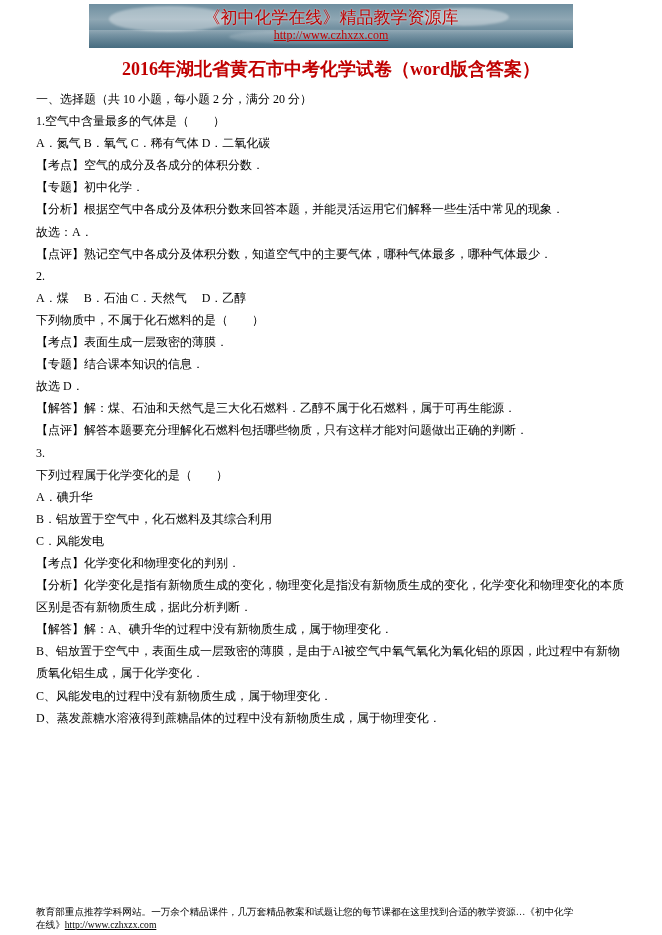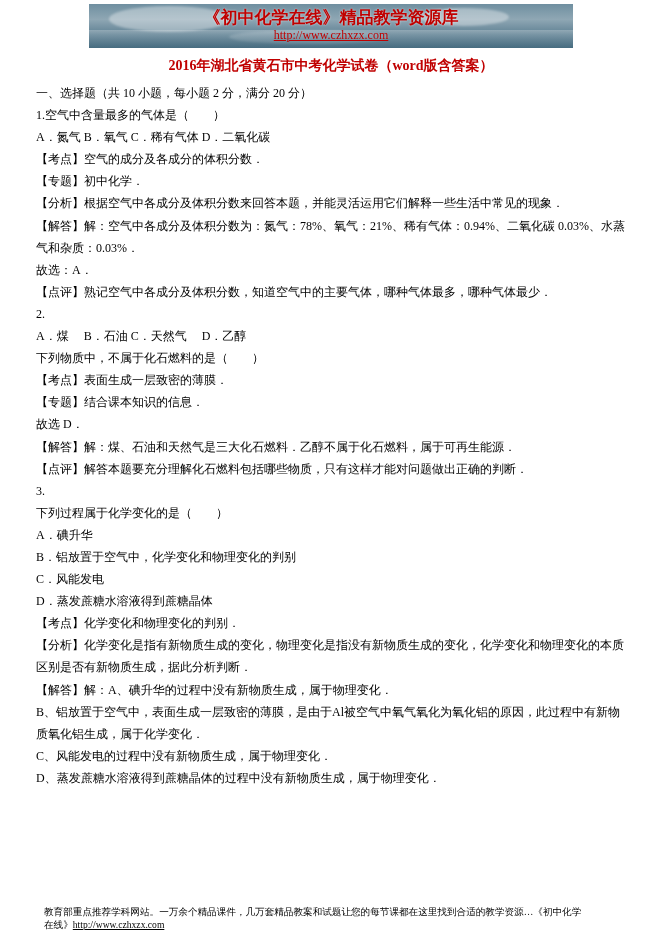--- a/index.html
+++ b/index.html
@@ -46,41 +46,41 @@
   }
   .banner .c1 { width: 120px; height: 26px; left: 20px; top: 2px; }
   .banner .c2 { width: 90px;  height: 18px; left: 330px; top: 4px; }
   .banner .c3 { width: 160px; height: 14px; left: 140px; top: 26px; background: rgba(255,255,255,0.22); }
   .banner-title {
     position: absolute;
     left: 0; right: 0;
     top: 2px;
     text-align: center;
     font-family: "Liberation Serif", serif;
-    font-weight: bold;
+    font-weight: normal;
     font-size: 17px;
     color: #c00000;
     letter-spacing: 0px;
     text-shadow: 0 0 2px rgba(255,255,255,0.7);
   }
   .banner-url {
     position: absolute;
     left: 0; right: 0;
     top: 24px;
     text-align: center;
     font-family: "Liberation Serif", serif;
     font-size: 12px;
     color: #c00000;
     text-decoration: underline;
   }
   
   .doc-title {
     text-align: center;
     font-weight: bold;
-    font-size: 14px;
+    font-size: 18px;
     color: #c00000;
     margin: 9px 0 7px 0;
     letter-spacing: 0px;
   }
   
   .content {
     font-size: 12px;
     line-height: 22.1px;
   }
   .content p {
@@ -90,21 +90,20 @@
   }
   
   .footer {
     position: absolute;
     left: 36px;
     right: 36px;
     bottom: 8px;
     font-size: 9.6px;
     line-height: 13px;
     color: #000000;
-    margin-left: 8px;
   }
   .footer .url {
     text-decoration: underline;
   }
 </style>
 </head>
 <body>
 
 <div class="page">
 
@@ -119,37 +118,35 @@
 
   <div class="doc-title">2016年湖北省黄石市中考化学试卷（word版含答案）</div>
 
   <div class="content">
     <p>一、选择题（共 10 小题，每小题 2 分，满分 20 分）</p>
     <p>1.空气中含量最多的气体是（　　）</p>
     <p>A．氮气 B．氧气 C．稀有气体 D．二氧化碳</p>
     <p>【考点】空气的成分及各成分的体积分数．</p>
     <p>【专题】初中化学．</p>
     <p>【分析】根据空气中各成分及体积分数来回答本题，并能灵活运用它们解释一些生活中常见的现象．</p>
-    <p>【解答】解：空气中各成分及体积分数为：氮气：78%、氧气：21%、稀有气体：0.94%、二氧化碳 0.03%、水蒸气和杂质：0.03%．</p>
     <p>故选：A．</p>
     <p>【点评】熟记空气中各成分及体积分数，知道空气中的主要气体，哪种气体最多，哪种气体最少．</p>
     <p>2.</p>
     <p>A．煤　 B．石油 C．天然气　 D．乙醇</p>
     <p>下列物质中，不属于化石燃料的是（　　）</p>
     <p>【考点】表面生成一层致密的薄膜．</p>
     <p>【专题】结合课本知识的信息．</p>
     <p>故选 D．</p>
     <p>【解答】解：煤、石油和天然气是三大化石燃料．乙醇不属于化石燃料，属于可再生能源．</p>
     <p>【点评】解答本题要充分理解化石燃料包括哪些物质，只有这样才能对问题做出正确的判断．</p>
     <p>3.</p>
     <p>下列过程属于化学变化的是（　　）</p>
     <p>A．碘升华</p>
-    <p>B．铝放置于空气中，化学变化和物理变化的判别</p>
+    <p>B．铝放置于空气中，化石燃料及其综合利用</p>
     <p>C．风能发电</p>
-    <p>D．蒸发蔗糖水溶液得到蔗糖晶体</p>
     <p>【考点】化学变化和物理变化的判别．</p>
     <p>【分析】化学变化是指有新物质生成的变化，物理变化是指没有新物质生成的变化，化学变化和物理变化的本质区别是否有新物质生成，据此分析判断．</p>
     <p>【解答】解：A、碘升华的过程中没有新物质生成，属于物理变化．</p>
     <p>B、铝放置于空气中，表面生成一层致密的薄膜，是由于Al被空气中氧气氧化为氧化铝的原因，此过程中有新物质氧化铝生成，属于化学变化．</p>
     <p>C、风能发电的过程中没有新物质生成，属于物理变化．</p>
     <p>D、蒸发蔗糖水溶液得到蔗糖晶体的过程中没有新物质生成，属于物理变化．</p>
   </div>
 
   <div class="footer">
     <div>教育部重点推荐学科网站。一万余个精品课件，几万套精品教案和试题让您的每节课都在这里找到合适的教学资源…《初中化学</div>

